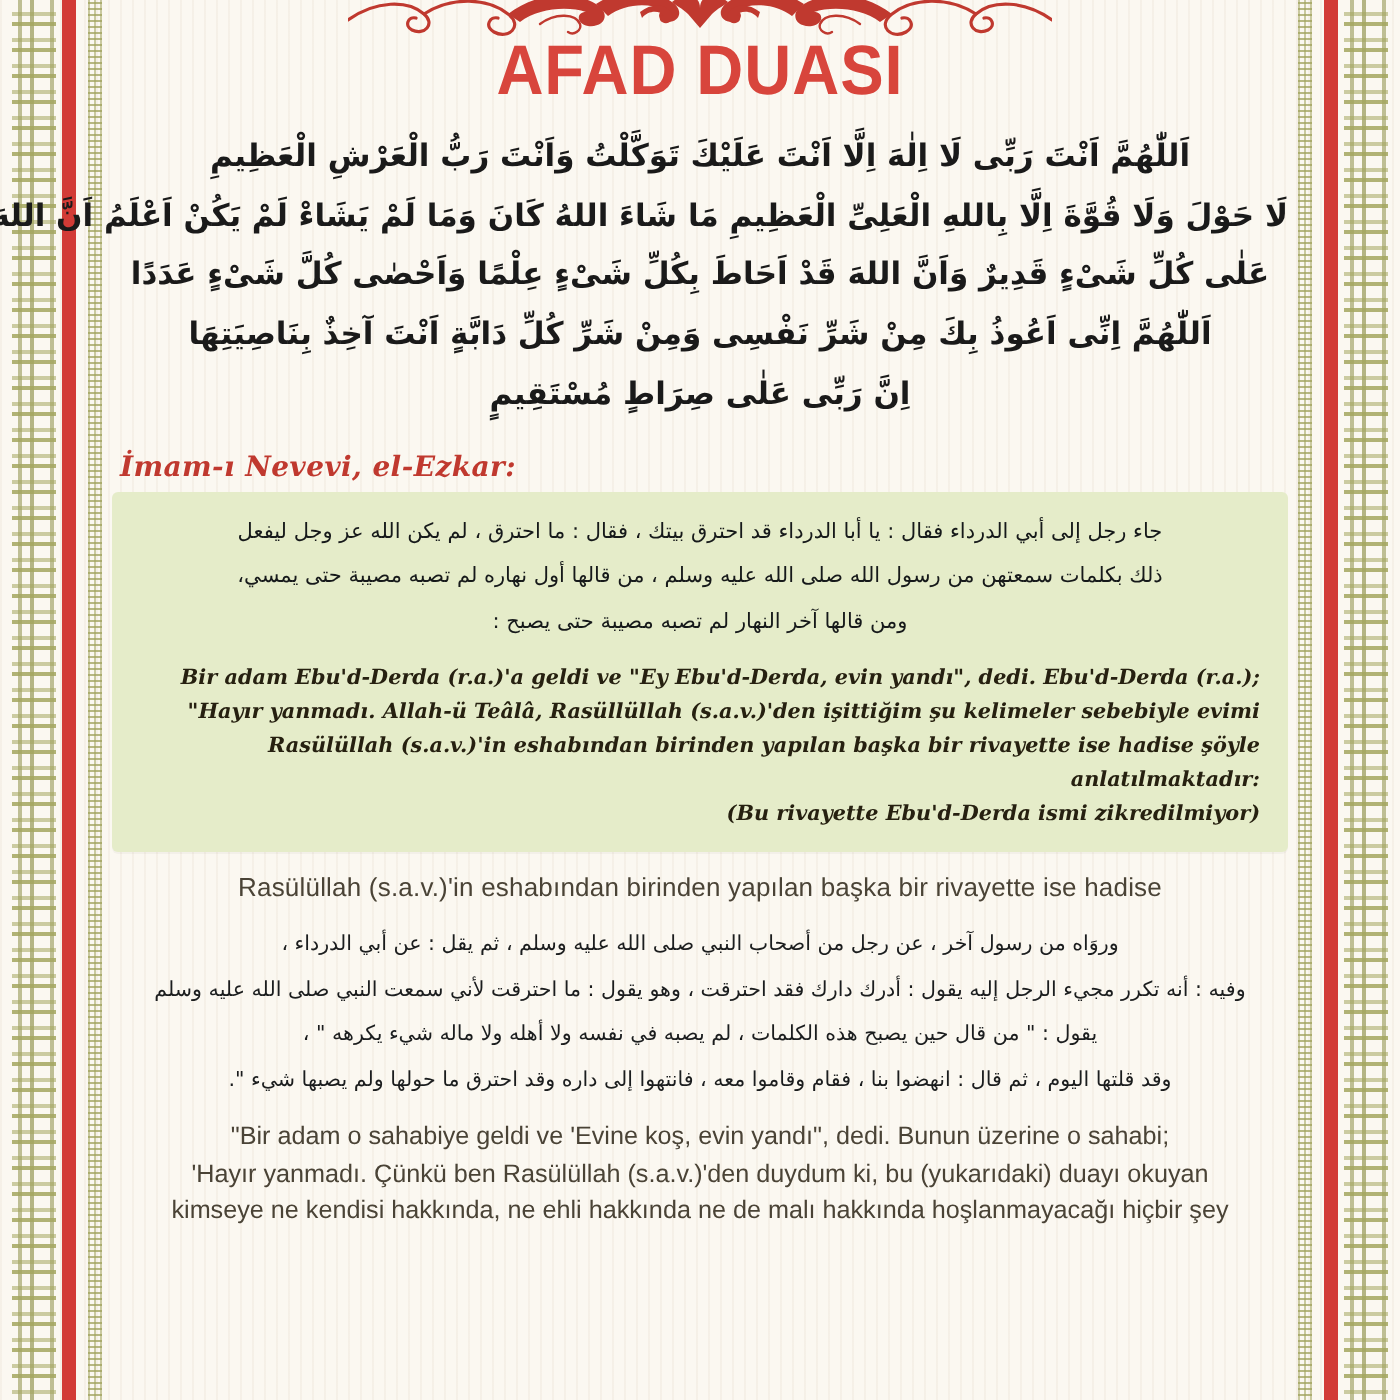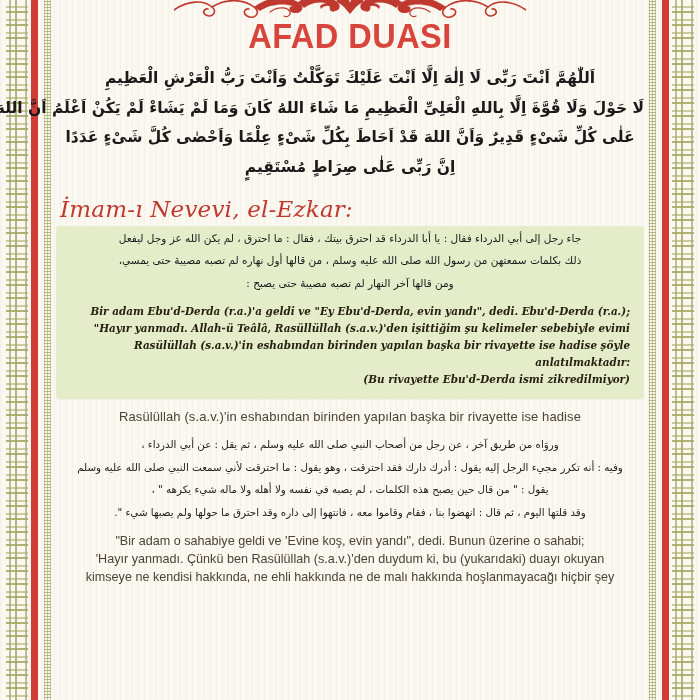--- a/index.html
+++ b/index.html
@@ -163,30 +163,30 @@
     font-weight: 600;
   }
   .dua .ln { display: block; white-space: nowrap; text-align: center; }
 
   
   .source-heading {
     margin: 13px 0 4px 4px;
     color: #c0392f;
     font-family: "DejaVu Serif", serif;
     font-style: italic;
-    font-weight: normal;
-    font-size: 23px;
+    font-weight: bold;
+    font-size: 14px;
     letter-spacing: 0.2px;
   }
 
   
   .green-box {
     background: #e5ecc9;
     border-radius: 3px;
-    padding: 1px 14px 11px 14px;
+    padding: 9px 14px 11px 14px;
     box-shadow: 0 1px 0 rgba(0,0,0,0.03);
   }
 
   .arabic-narration {
     direction: rtl;
     text-align: center;
     color: #16191a;
     font-family: "DejaVu Sans", "Liberation Sans", sans-serif;
     font-size: 10.5px;
     line-height: 2.15;
@@ -283,20 +283,21 @@
   </div>
 
   <div class="content">
 
     <h1 class="doc-title">AFAD DUASI</h1>
 
     <div class="dua">
       <span class="ln">اَللّٰهُمَّ اَنْتَ رَبِّى لَا اِلٰهَ اِلَّا اَنْتَ عَلَيْكَ تَوَكَّلْتُ وَاَنْتَ رَبُّ الْعَرْشِ الْعَظِيمِ</span>
       <span class="ln">لَا حَوْلَ وَلَا قُوَّةَ اِلَّا بِاللهِ الْعَلِىِّ الْعَظِيمِ   مَا شَاءَ اللهُ كَانَ وَمَا لَمْ يَشَاءْ لَمْ يَكُنْ اَعْلَمُ اَنَّ اللهَ</span>
       <span class="ln">عَلٰى كُلِّ شَىْءٍ قَدِيرٌ   وَاَنَّ اللهَ قَدْ اَحَاطَ بِكُلِّ شَىْءٍ عِلْمًا وَاَحْصٰى كُلَّ شَىْءٍ عَدَدًا</span>
+      <span class="ln">اَللّٰهُمَّ اِنِّى اَعُوذُ بِكَ مِنْ شَرِّ نَفْسِى وَمِنْ شَرِّ كُلِّ دَابَّةٍ اَنْتَ آخِذٌ بِنَاصِيَتِهَا</span>
       <span class="ln">اِنَّ رَبِّى عَلٰى صِرَاطٍ مُسْتَقِيمٍ</span>
     </div>
 
     <div class="source-heading">İmam-ı Nevevi, el-Ezkar:</div>
 
     <div class="green-box">
       <div class="arabic-narration">
         <span class="ln">جاء رجل إلى أبي الدرداء فقال : يا أبا الدرداء قد احترق بيتك ، فقال : ما احترق ، لم يكن الله عز وجل ليفعل</span>
         <span class="ln">ذلك بكلمات سمعتهن من رسول الله صلى الله عليه وسلم ، من قالها أول نهاره لم تصبه مصيبة حتى يمسي،</span>
         <span class="ln">ومن قالها آخر النهار لم تصبه مصيبة حتى يصبح :</span>
@@ -307,21 +308,21 @@
         <span class="ln">Rasülüllah (s.a.v.)'in eshabından birinden yapılan başka bir rivayette ise hadise şöyle anlatılmaktadır:</span>
         <span class="ln">(Bu rivayette Ebu'd-Derda ismi zikredilmiyor)</span>
       </div>
     </div>
 
     <div class="turkish-plain">
       <span class="ln">Rasülüllah (s.a.v.)'in eshabından birinden yapılan başka bir rivayette ise hadise</span>
     </div>
 
     <div class="arabic-narration-2">
-      <span class="ln">وروَاه من طريق آخر ، عن رجل من أصحاب النبي صلى الله عليه وسلم ، ثم يقل : عن أبي الدرداء ،</span>
+      <span class="ln">وروَاه من رسول آخر ، عن رجل من أصحاب النبي صلى الله عليه وسلم ، ثم يقل : عن أبي الدرداء ،</span>
       <span class="ln">وفيه : أنه تكرر مجيء الرجل إليه يقول : أدرك دارك فقد احترقت ، وهو يقول : ما احترقت لأني سمعت النبي صلى الله عليه وسلم</span>
       <span class="ln">يقول : " من قال حين يصبح هذه الكلمات ، لم يصبه في نفسه ولا أهله ولا ماله شيء يكرهه " ،</span>
       <span class="ln">وقد قلتها اليوم ، ثم قال : انهضوا بنا ، فقام وقاموا معه ، فانتهوا إلى داره وقد احترق ما حولها ولم يصبها شيء ".</span>
     </div>
 
     <div class="closing-quote">
       <span class="ln">"Bir adam o sahabiye geldi ve 'Evine koş, evin yandı", dedi. Bunun üzerine o sahabi;</span>
       <span class="ln">'Hayır yanmadı. Çünkü ben Rasülüllah (s.a.v.)'den duydum ki, bu (yukarıdaki) duayı okuyan</span>
       <span class="ln">kimseye ne kendisi hakkında, ne ehli hakkında ne de malı hakkında hoşlanmayacağı hiçbir şey</span>
 

